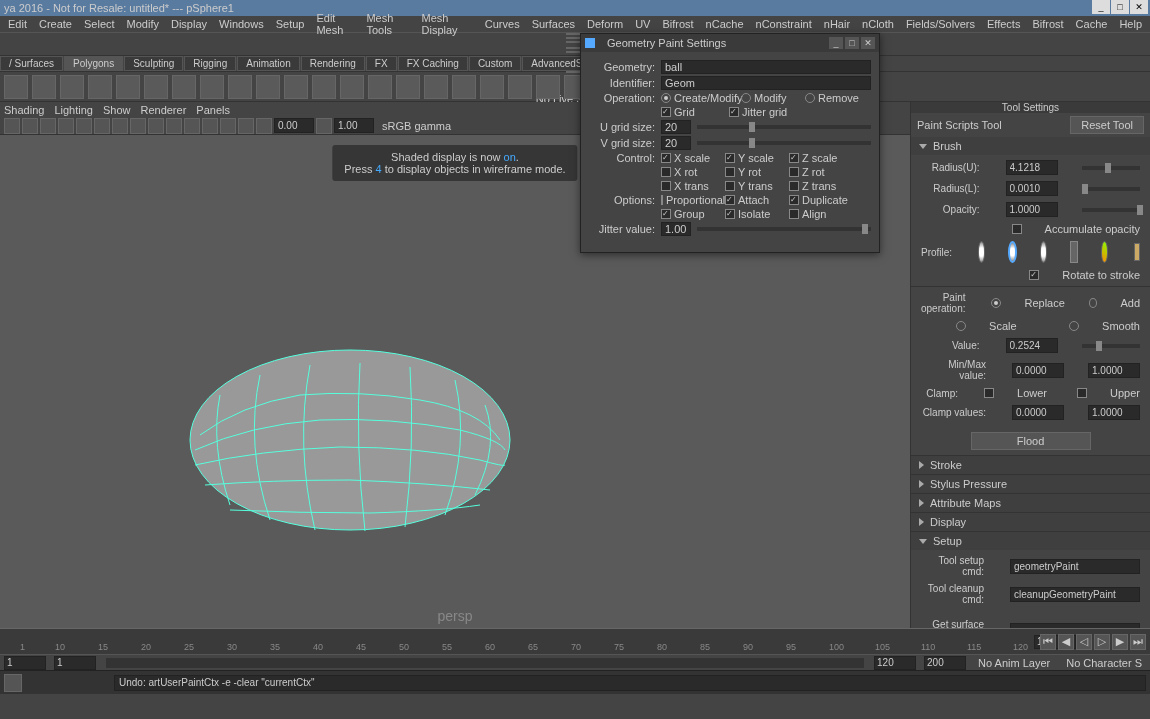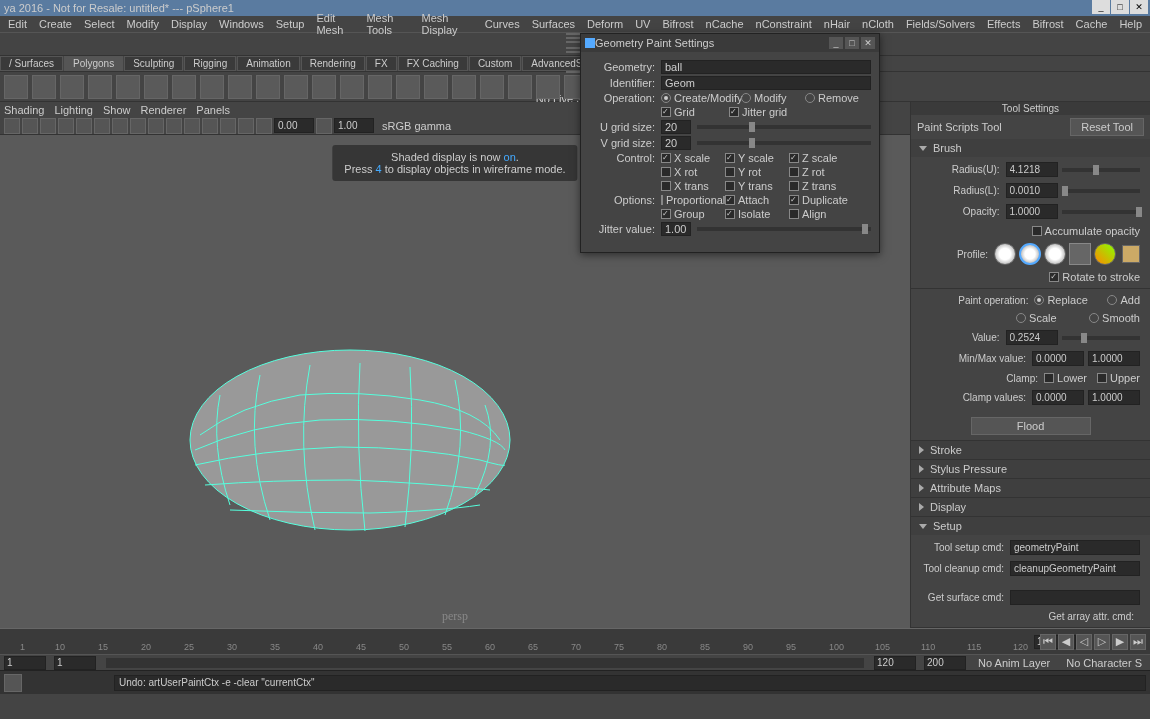--- a/index.html
+++ b/index.html
@@ -18,25 +18,25 @@
 .shelf { background:#444; height:30px; display:flex; align-items:center; padding:0 4px; gap:4px; border-bottom:1px solid #333; }
 .shelfico { width:24px; height:24px; background:#5a5a5a; border:1px solid #666; }
 .main { display:flex; height:526px; }
 .viewport-wrap { flex:1; display:flex; flex-direction:column; background:#444; }
 .vp-menu { height:15px; background:#444; display:flex; align-items:center; padding:0 4px; gap:10px; font-size:10px; }
 .vp-tools { height:18px; background:#444; display:flex; align-items:center; padding:0 4px; gap:2px; border-bottom:1px solid #333; }
 .vp-tools .tbtn { width:16px; height:16px; }
 .viewport { flex:1; background:#5a5a5a; position:relative; overflow:hidden; }
 .vp-msg { position:absolute; top:10px; left:50%; transform:translateX(-50%); background:rgba(50,50,50,.9); padding:6px 12px; border-radius:3px; text-align:center; }
 .on { color:#4af; }
-.vp-label { position:absolute; bottom:4px; left:50%; transform:translateX(-50%); color:#888; font-size:12px;font-family:Liberation Serif, serif; }
+.vp-label { position:absolute; bottom:4px; left:50%; transform:translateX(-50%); color:#888; font-size:14px; }
 .mesh { position:absolute; left:180px; top:200px; }
 .right-panel { width:240px; background:#444; border-left:1px solid #333; display:flex; flex-direction:column; overflow:hidden; }
 .rp-header { height:20px; background:#3a3a3a; display:flex; align-items:center; justify-content:center; font-size:10px; }
-.rp-row { display:flex; align-items:center; padding:3px 6px; }
+.rp-row { display:flex; align-items:center; padding:3px 6px;gap:20px; }
 .rp-label { flex:1; text-align:right; padding-right:6px; font-size:10px; }
 .rp-input { width:52px; height:15px; background:#2a2a2a; border:1px solid #222; color:#ccc; font-size:10px; padding:0 3px; }
 .rp-slider { flex:1; height:4px; background:#333; margin-left:4px; position:relative; }
 .rp-slider .thumb { position:absolute; width:6px; height:10px; background:#888; top:-3px; }
 .section { border-bottom:1px solid #333; }
 .sec-head { padding:3px 8px; background:#3f3f3f; display:flex; align-items:center; gap:6px; cursor:default; }
 .tri { width:0; height:0; border-left:4px solid transparent; border-right:4px solid transparent; border-top:5px solid #aaa; }
 .tri.closed { border-top:none; border-left:5px solid #aaa; border-right:none; border-bottom:4px solid transparent; border-top:4px solid transparent; }
 .sec-body { padding:2px 4px; }
 .radio { width:10px; height:10px; border-radius:50%; border:1px solid #888; display:inline-block; margin-right:3px; vertical-align:middle; }
@@ -52,21 +52,21 @@
 .range-row { height:16px; background:#444; display:flex; align-items:center; border-top:1px solid #555; }
 .range-input { width:42px; height:14px; background:#2a2a2a; border:1px solid #222; font-size:10px; padding:0 2px; margin:0 4px; }
 .track { flex:1; height:10px; background:#333; margin:0 6px; }
 .statusbar { height:24px; background:#333; border-top:1px solid #222; display:flex; align-items:center; padding:0 4px; }
 .cmd { flex:1; height:16px; background:#2a2a2a; border:1px solid #222; padding:0 4px; font-size:10px; margin-left:92px; }
 .playback { display:flex; gap:2px; position:absolute; right:4px; }
 .playback .tbtn { width:16px; height:16px; }
 
 
 .dialog { position:absolute; left:580px; top:33px; width:300px; background:#444; border:1px solid #222; box-shadow:0 2px 8px rgba(0,0,0,.5); }
-.dlg-title { height:18px; background:#3a3a3a; display:flex; align-items:center; padding:8px 4px; gap:0; }
+.dlg-title { height:18px; background:#3a3a3a; display:flex; align-items:center; padding:8px 4px; gap:12px; }
 .dlg-title .sq { width:10px; height:10px; background:#5af; }
 .dlg-btns { margin-left:auto; display:flex; gap:2px; }
 .dlg-btns div { width:14px; height:12px; background:#555; text-align:center; font-size:9px; line-height:12px; }
 .dlg-body { padding:6px 8px 14px; }
 .drow { display:flex; align-items:center; margin:2px 0; font-size:10px; }
 .dlabel { width:72px; text-align:right; padding-right:6px; }
 .dinput { flex:1; height:14px; background:#2a2a2a; border:1px solid #222; padding:0 3px; }
 .dcol { display:inline-flex; align-items:center; width:64px; }
 .dinput.sm { width:30px; flex:none; }
 </style>

